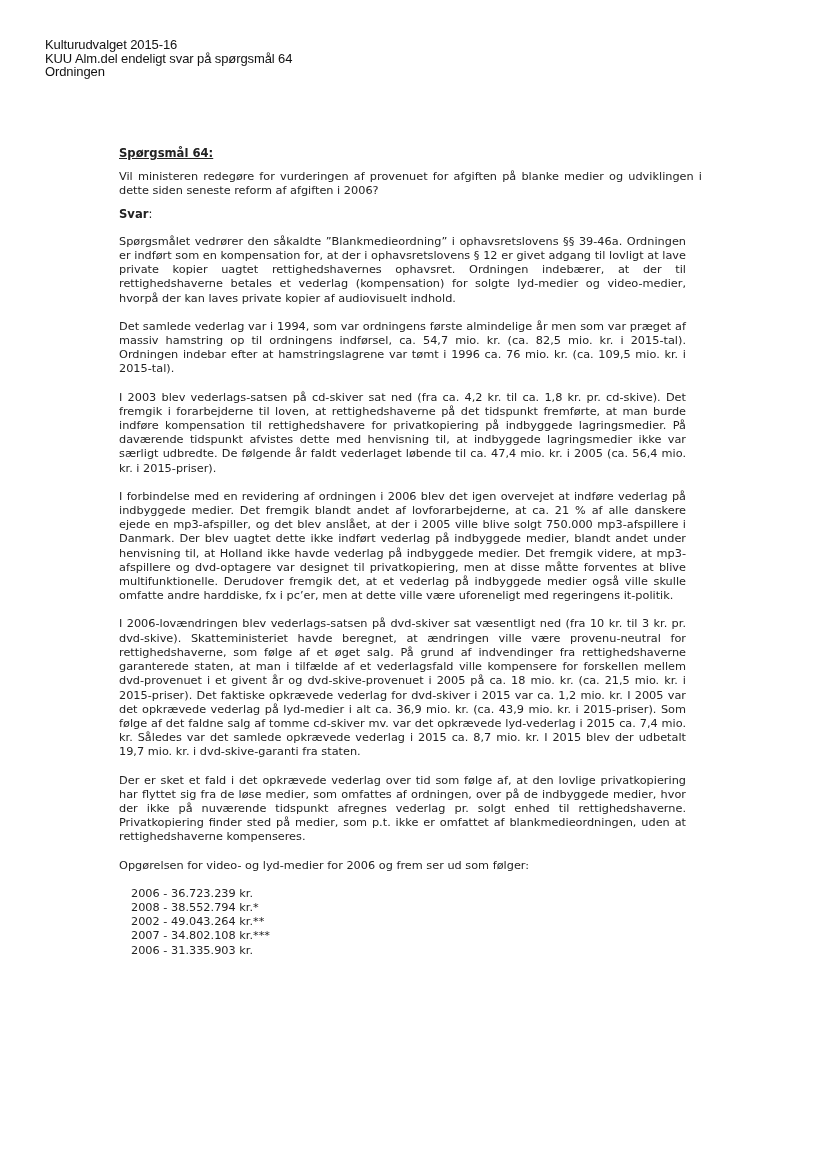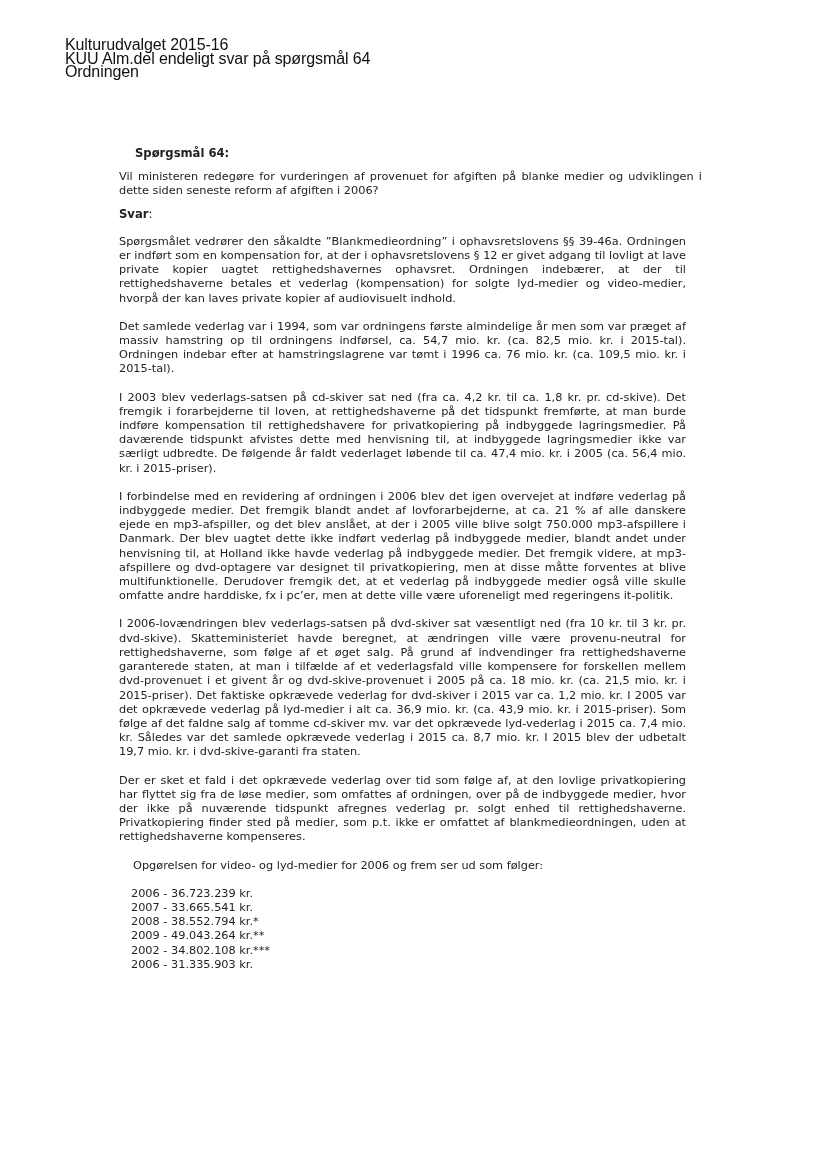--- a/index.html
+++ b/index.html
@@ -1,37 +1,37 @@
 <!DOCTYPE html>
 <html><head>
 <meta charset="utf-8">
 <style>
   html, body { margin: 0; padding: 0; background: #ffffff; }
   body {
     width: 825px; height: 1168px; position: relative; overflow: hidden;
     color: #1a1a1a;
   }
   .stamp {
-    position: absolute; left: 65px; top: 38px;
+    position: absolute; left: 45px; top: 38px;
     font-family: "Liberation Sans", sans-serif;
-    font-size: 16px; line-height: 13.5px; color: #111;
+    font-size: 13px; line-height: 13.5px; color: #111;
     letter-spacing: -0.1px;
   }
   .stamp div { white-space: nowrap; }
   .content {
     position: absolute; left: 119px; top: 146px; width: 583px;
     font-family: "DejaVu Sans", sans-serif;
     font-size: 11.3px; line-height: 14.2px; color: #222;
   }
-  .q-title { font-weight: bold; font-size: 11.6px; margin: 0 0 10px 16px; }
+  .q-title { font-weight: bold; font-size: 11.6px; margin: 0 0 10px 0; text-decoration: underline; }
   .q-text { margin: 0 0 8px 0; text-align: justify; }
   .svar { font-weight: bold; font-size: 11.6px; margin: 8px 0 14px 0; }
   .svar .colon { font-weight: normal; }
   p.para { margin: 0 16px 14px 0; text-align: justify; hyphens: manual; }
-  .lead { margin: 0 0 14px 14px; }
+  .lead { margin: 0 0 14px 0; }
   .figures { margin: 12px; }
   .figures div { white-space: nowrap; }
 </style>
 </head>
 <body>
 
 <div class="stamp">
   <div>Kulturudvalget 2015-16</div>
   <div>KUU Alm.del endeligt svar på spørgsmål 64</div>
   <div>Ordningen</div>
@@ -45,19 +45,18 @@
   <p class="para">Spørgsmålet vedrører den såkaldte ”Blankmedieordning” i ophavsretslovens §§ 39-46a. Ordningen er indført som en kompensation for, at der i ophavsretslovens § 12 er givet adgang til lovligt at lave private kopier uagtet rettighedshavernes ophavsret. Ordningen indebærer, at der til rettighedshaverne betales et vederlag (kompensation) for solgte lyd-medier og video-medier, hvorpå der kan laves private kopier af audiovisuelt indhold.</p>
   <p class="para">Det samlede vederlag var i 1994, som var ordningens første almindelige år men som var præget af massiv hamstring op til ordningens indførsel, ca. 54,7 mio. kr. (ca. 82,5 mio. kr. i 2015-tal). Ordningen indebar efter at hamstringslagrene var tømt i 1996 ca. 76 mio. kr. (ca. 109,5 mio. kr. i 2015-tal).</p>
   <p class="para">I 2003 blev vederlags-satsen på cd-skiver sat ned (fra ca. 4,2 kr. til ca. 1,8 kr. pr. cd-skive). Det fremgik i forarbejderne til loven, at rettighedshaverne på det tidspunkt fremførte, at man burde indføre kompensation til rettighedshavere for privatkopiering på indbyggede lagringsmedier. På daværende tidspunkt afvistes dette med henvisning til, at indbyggede lagringsmedier ikke var særligt udbredte. De følgende år faldt vederlaget løbende til ca. 47,4 mio. kr. i 2005 (ca. 56,4 mio. kr. i 2015-priser).</p>
   <p class="para">I forbindelse med en revidering af ordningen i 2006 blev det igen overvejet at indføre vederlag på indbyggede medier. Det fremgik blandt andet af lovforarbejderne, at ca. 21 % af alle danskere ejede en mp3-afspiller, og det blev anslået, at der i 2005 ville blive solgt 750.000 mp3-afspillere i Danmark. Der blev uagtet dette ikke indført vederlag på indbyggede medier, blandt andet under henvisning til, at Holland ikke havde vederlag på indbyggede medier. Det fremgik videre, at mp3-afspillere og dvd-optagere var designet til privatkopiering, men at disse måtte forventes at blive multifunktionelle. Derudover fremgik det, at et vederlag på indbyggede medier også ville skulle omfatte andre harddiske, fx i pc’er, men at dette ville være uforeneligt med regeringens it-politik.</p>
   <p class="para">I 2006-lovændringen blev vederlags-satsen på dvd-skiver sat væsentligt ned (fra 10 kr. til 3 kr. pr. dvd-skive). Skatteministeriet havde beregnet, at ændringen ville være provenu-neutral for rettighedshaverne, som følge af et øget salg. På grund af indvendinger fra rettighedshaverne garanterede staten, at man i tilfælde af et vederlagsfald ville kompensere for forskellen mellem dvd-provenuet i et givent år og dvd-skive-provenuet i 2005 på ca. 18 mio. kr. (ca. 21,5 mio. kr. i 2015-priser). Det faktiske opkrævede vederlag for dvd-skiver i 2015 var ca. 1,2 mio. kr. I 2005 var det opkrævede vederlag på lyd-medier i alt ca. 36,9 mio. kr. (ca. 43,9 mio. kr. i 2015-priser). Som følge af det faldne salg af tomme cd-skiver mv. var det opkrævede lyd-vederlag i 2015 ca. 7,4 mio. kr. Således var det samlede opkrævede vederlag i 2015 ca. 8,7 mio. kr. I 2015 blev der udbetalt 19,7 mio. kr. i dvd-skive-garanti fra staten.</p>
   <p class="para">Der er sket et fald i det opkrævede vederlag over tid som følge af, at den lovlige privatkopiering har flyttet sig fra de løse medier, som omfattes af ordningen, over på de indbyggede medier, hvor der ikke på nuværende tidspunkt afregnes vederlag pr. solgt enhed til rettighedshaverne. Privatkopiering finder sted på medier, som p.t. ikke er omfattet af blankmedieordningen, uden at rettighedshaverne kompenseres.</p>
 
   <div class="lead">Opgørelsen for video- og lyd-medier for 2006 og frem ser ud som følger:</div>
   <div class="figures">
     <div>2006 - 36.723.239 kr.</div>
-    <div>2007 - 33.665.541 kr.</div>
     <div>2008 - 38.552.794 kr.*</div>
-    <div>2009 - 49.043.264 kr.**</div>
-    <div>2002 - 34.802.108 kr.***</div>
+    <div>2002 - 49.043.264 kr.**</div>
+    <div>2007 - 34.802.108 kr.***</div>
     <div>2006 - 31.335.903 kr.</div>
   </div>
 </div>
 
 </body></html>

